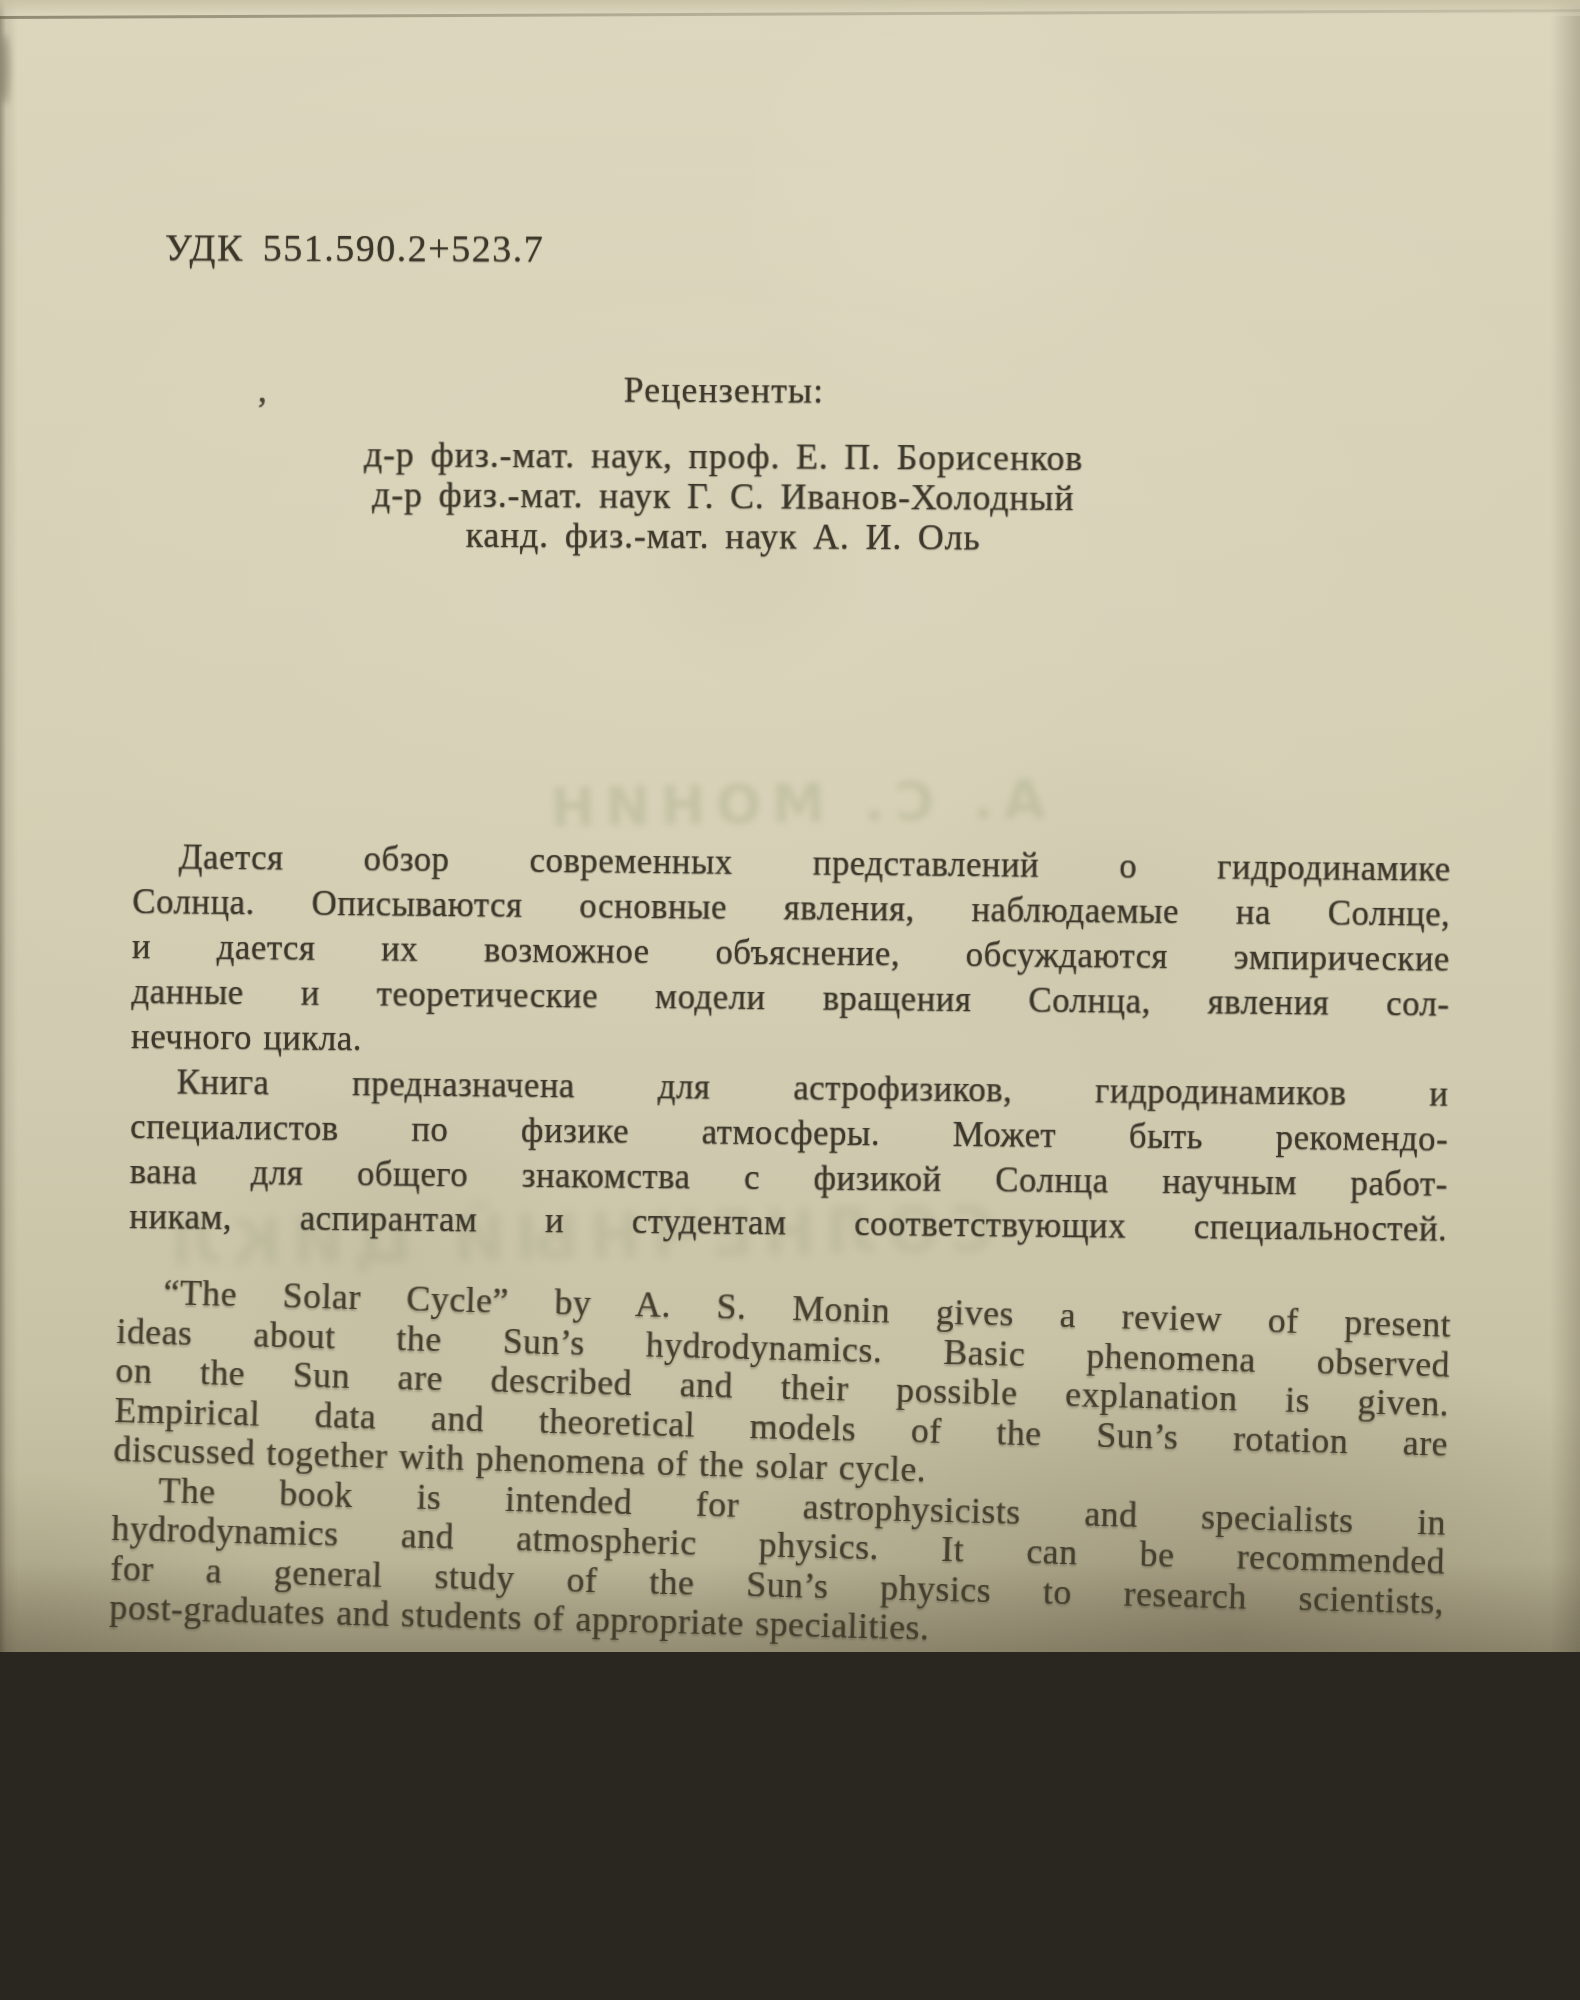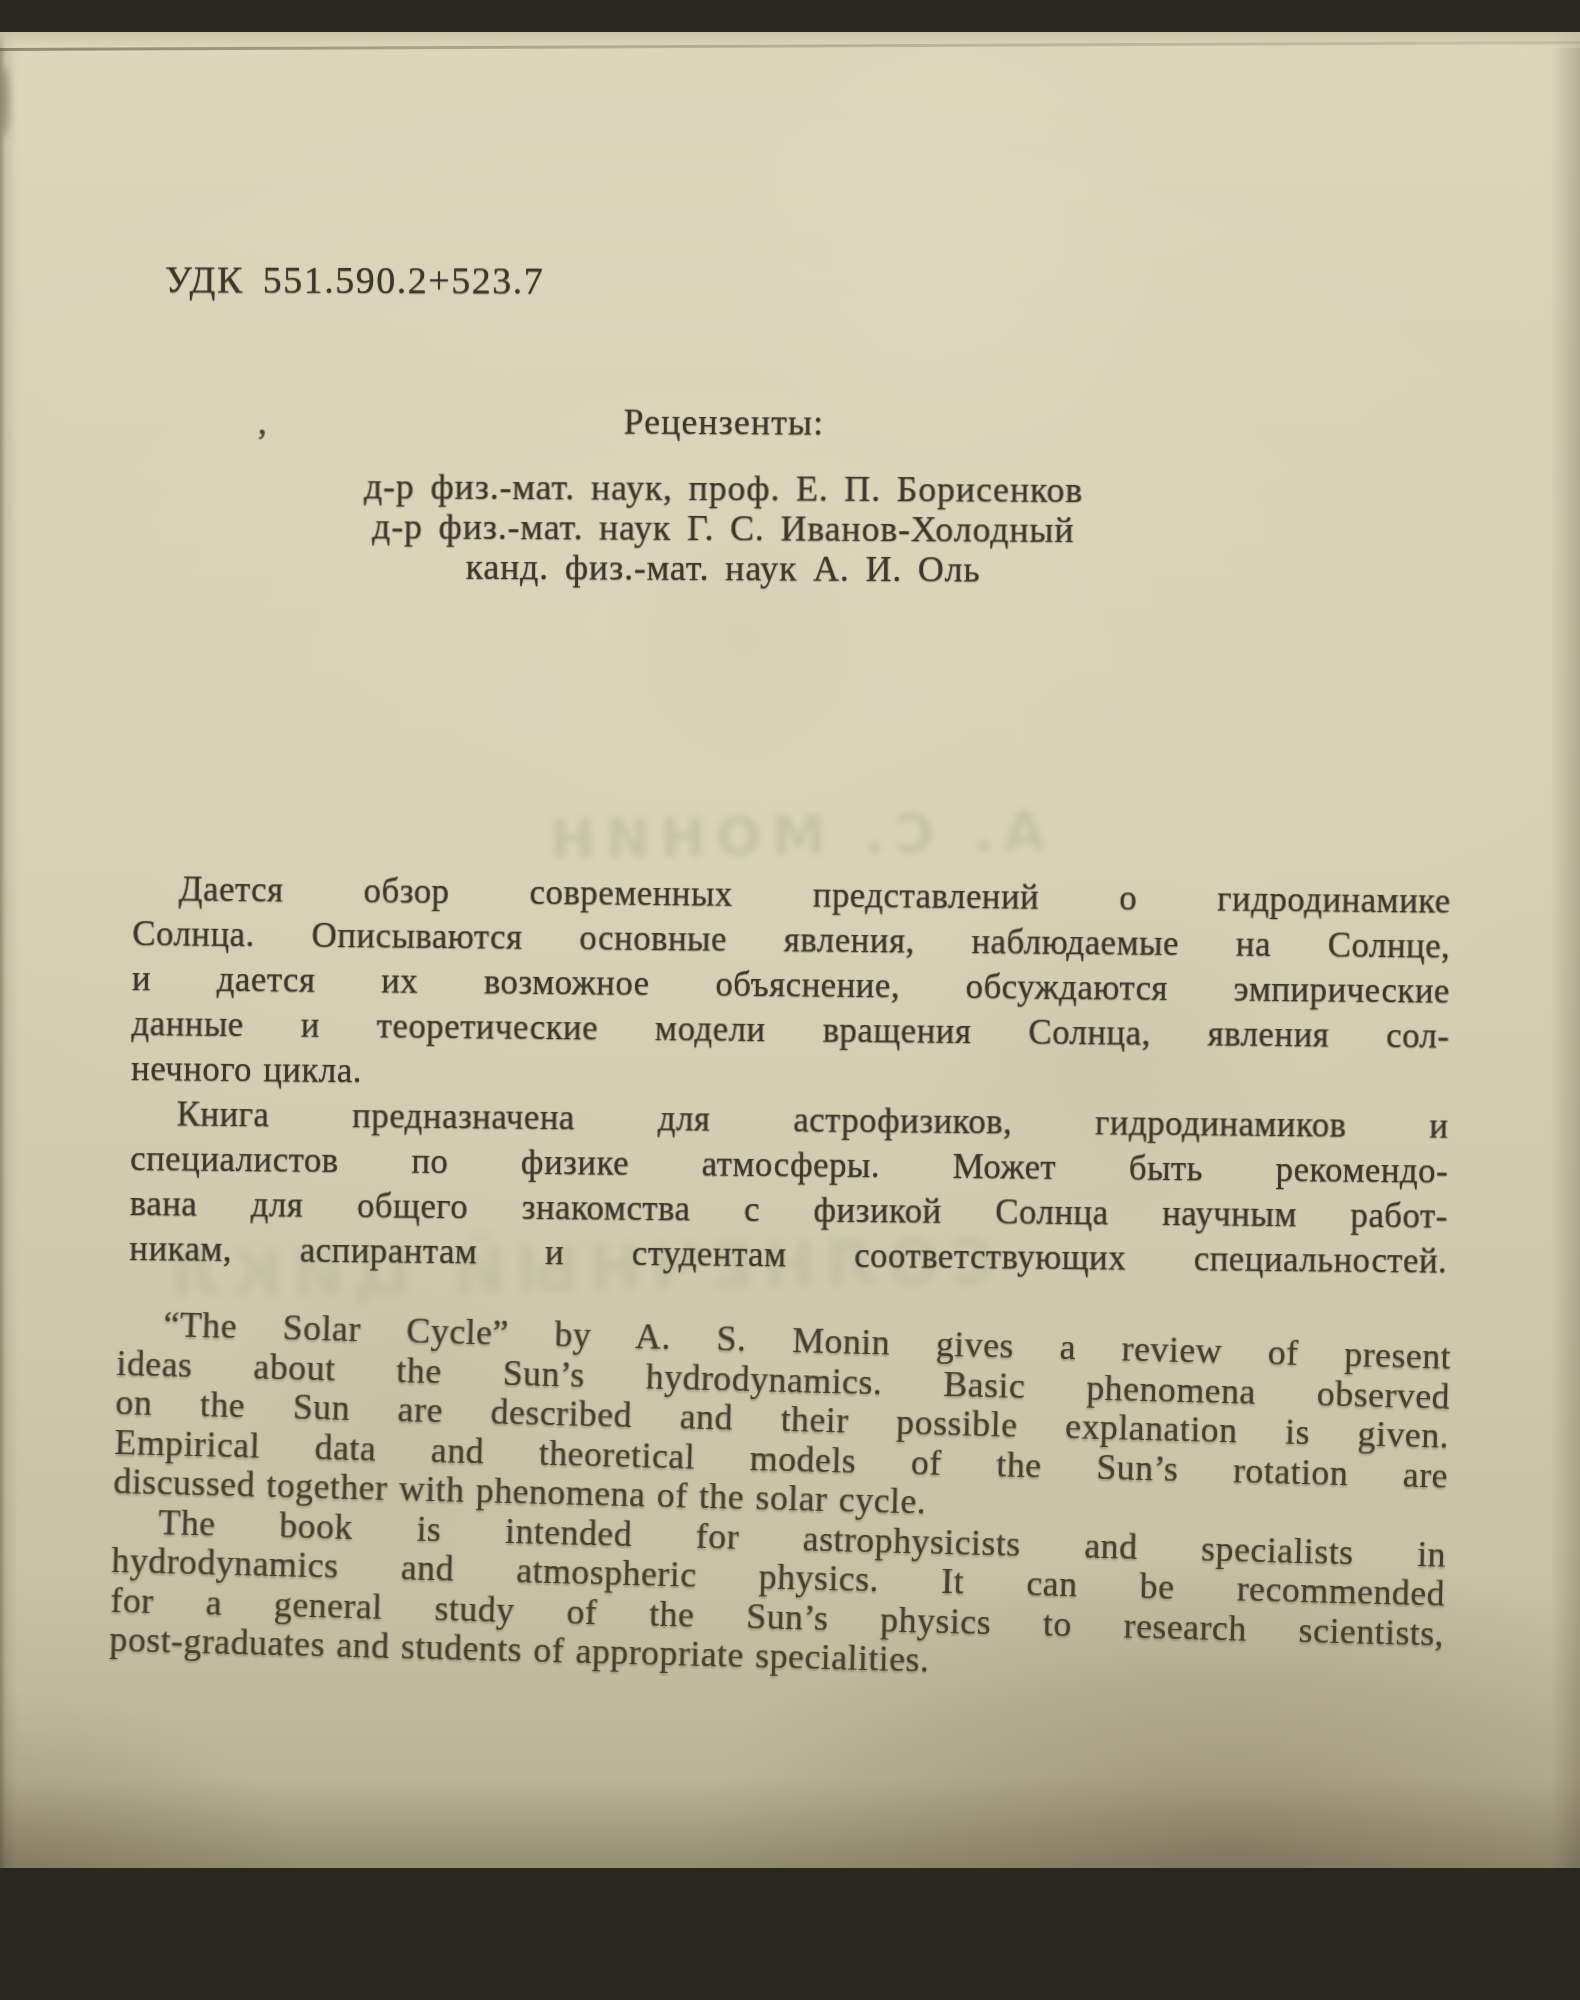--- a/index.html
+++ b/index.html
@@ -1,28 +1,27 @@
 <!DOCTYPE html>
 <html><head>
 <meta charset="utf-8">
 <style>
   html,body{margin:0;padding:0;background:#2a2620;}
   .photo{
     position:relative;
-    width:1580px;height:1836px;
+    width:1580px;height:1652px;
     overflow:hidden;
     font-family:"Liberation Serif","DejaVu Serif",serif;
     background:
       radial-gradient(ellipse 900px 500px at 78% 99%, rgba(85,75,52,0.30), transparent 60%),
       radial-gradient(ellipse 500px 300px at 0% 100%, rgba(85,75,52,0.25), transparent 60%),
       radial-gradient(ellipse 1400px 900px at 45% 35%, rgba(255,252,235,0.10), transparent 70%),
       linear-gradient(90deg, rgba(70,62,45,0.45) 0px, rgba(70,62,45,0.12) 6px, rgba(70,62,45,0) 18px),
       linear-gradient(270deg, rgba(80,72,52,0.28) 0px, rgba(80,72,52,0.0) 30px),
       linear-gradient(180deg,#dcd6bd 0%,#d8d2b8 20%,#d5cfb4 45%,#d0cab0 66%,#c7c1a5 84%,#b5af92 100%);
-    margin-top: 32px;
   }
   .mottle{
     position:absolute;inset:0;pointer-events:none;
     background:
       radial-gradient(circle 140px at 47% 33%, rgba(120,110,80,0.05), transparent 100%),
       radial-gradient(circle 200px at 70% 55%, rgba(120,110,80,0.05), transparent 100%),
       radial-gradient(circle 180px at 25% 75%, rgba(110,100,72,0.06), transparent 100%),
       radial-gradient(circle 240px at 60% 12%, rgba(255,250,230,0.07), transparent 100%);
   }
   .top-crease{

